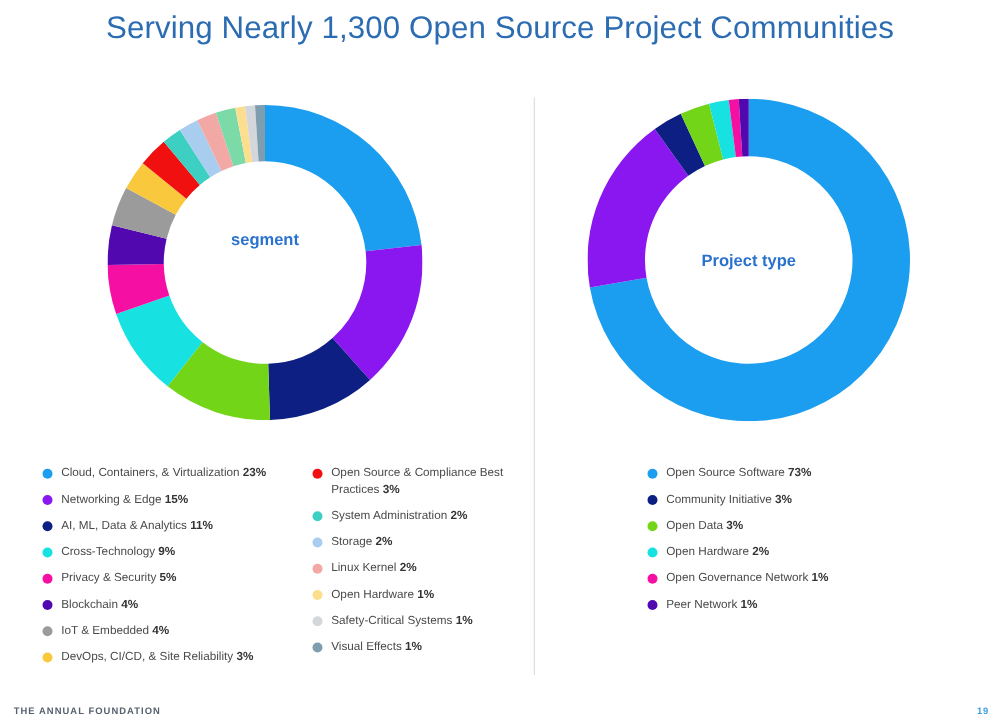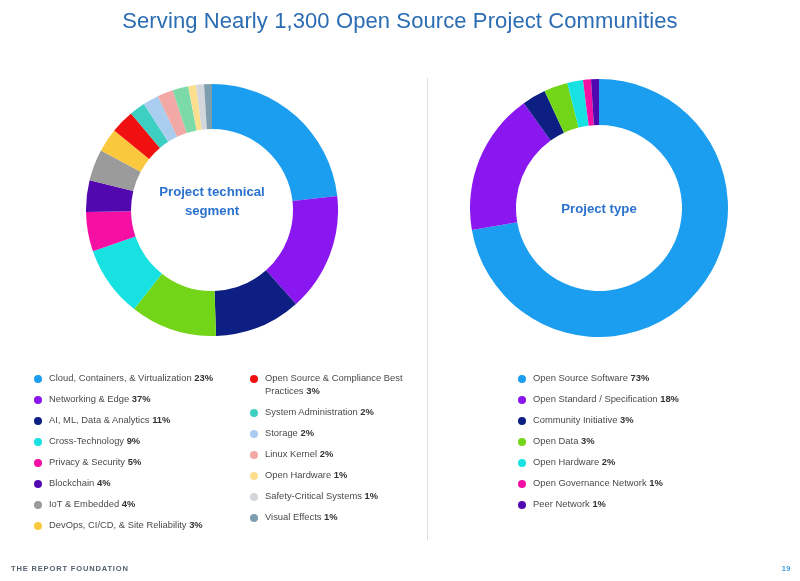--- a/index.html
+++ b/index.html
@@ -14,21 +14,21 @@
     width: 800px; height: 581px;
     background: #ffffff;
   }
 
   
   #page-title {
     position: absolute;
     left: 0; top: 8px;
     width: 800px;
     text-align: center;
-    font-size: 22px;
+    font-size: 25px;
     font-weight: 400;
     letter-spacing: 0.1px;
     color: #2b6cb2;
     font-family: "Liberation Sans", sans-serif;
   }
 
   
   #chart-divider {
     position: absolute;
     left: 427px; top: 78px;
@@ -124,21 +124,20 @@
         <path d="M 45.00876117949602 29.478400167008786 A 126 126 0 0 1 57.87925700059462 20.002054863271226 L 82.20809378609654 57.85846384067436 A 81 81 0 0 0 73.9342036153903 63.95040010736279 Z" fill="#3ecfc3"></path>
         <path d="M 57.87925700059462 20.002054863271226 A 126 126 0 0 1 71.84584107676444 12.23125617588569 L 91.18661212077714 52.86295039878365 A 81 81 0 0 0 82.20809378609654 57.85846384067436 Z" fill="#a8cdef"></path>
         <path d="M 71.84584107676444 12.23125617588569 A 126 126 0 0 1 86.68378584199064 6.291039164640878 L 100.72529089842256 49.04423946298341 A 81 81 0 0 0 91.18661212077714 52.86295039878365 Z" fill="#f2a8a4"></path>
         <path d="M 86.68378584199064 6.291039164640878 A 126 126 0 0 1 102.15434321058838 2.2769841448989467 L 110.67064920680681 46.46377552172075 A 81 81 0 0 0 100.72529089842256 49.04423946298341 Z" fill="#7bdaa8"></path>
         <path d="M 102.15434321058838 2.2769841448989467 A 126 126 0 0 1 110.04935084970762 1.0136935833197924 L 115.74601126052633 45.651660160705575 A 81 81 0 0 0 110.67064920680681 46.46377552172075 Z" fill="#fbdf8f"></path>
         <path d="M 110.04935084970762 1.0136935833197924 A 126 126 0 0 1 118.00858612327288 0.2536787645425562 L 120.86266250781829 45.163079205777365 A 81 81 0 0 0 115.74601126052633 45.651660160705575 Z" fill="#d3d6da"></path>
         <path d="M 118.00858612327288 0.2536787645425562 A 126 126 0 0 1 125.99999999999997 0 L 125.99999999999999 45 A 81 81 0 0 0 120.86266250781829 45.163079205777365 Z" fill="#7e9dae"></path>
       </svg>
   </div>
   <div id="donut-left-label" class="donut-center-label">
-      <div>Project technical</div>
       <div>segment</div>
     </div>
 
   <div id="donut-right-wrap" class="donut-wrap">
     <svg class="donut-svg" id="donut-right-svg" width="258" height="258" viewBox="0 0 258 258">
         <path d="M 129 0 A 129 129 0 1 1 1.8831400277601062 150.96141868818944 L 47.211632731039444 143.13021512495908 A 83 83 0 1 0 129 46 Z" fill="#1b9df0"></path>
         <path d="M 1.8831400277601062 150.96141868818944 A 129 129 0 0 1 53.82640635002711 24.167129116155763 L 80.63249400815698 61.54939315225526 A 83 83 0 0 0 47.211632731039444 143.13021512495908 Z" fill="#8a17ef"></path>
         <path d="M 53.82640635002711 24.167129116155763 A 129 129 0 0 1 74.58328086399399 12.039234448157615 L 93.98769233884886 53.74617410230296 A 83 83 0 0 0 80.63249400815698 61.54939315225526 Z" fill="#0d1f82"></path>
         <path d="M 74.58328086399399 12.039234448157615 A 129 129 0 0 1 97.23002101867186 3.97332910324306 L 108.55885073294391 48.5564830664277 A 83 83 0 0 0 93.98769233884886 53.74617410230296 Z" fill="#73d518"></path>
         <path d="M 97.23002101867186 3.97332910324306 A 129 129 0 0 1 112.99126091288956 0.9971864651373323 L 118.69980353309948 46.64160059384804 A 83 83 0 0 0 108.55885073294391 48.5564830664277 Z" fill="#17e1e1"></path>
@@ -150,21 +149,21 @@
       <div>Project type</div>
     </div>
 
   <div id="legend-left-col-a" class="legend-col">
       <div class="legend-item">
         <span class="legend-dot" style="background: rgb(27, 157, 240);"></span>
         <span class="legend-text">Cloud, Containers, &amp; Virtualization <b>23%</b></span>
       </div>
       <div class="legend-item">
         <span class="legend-dot" style="background: rgb(138, 23, 239);"></span>
-        <span class="legend-text">Networking &amp; Edge <b>37%</b></span>
+        <span class="legend-text">Networking &amp; Edge <b>15%</b></span>
       </div>
       <div class="legend-item">
         <span class="legend-dot" style="background: rgb(13, 31, 130);"></span>
         <span class="legend-text">AI, ML, Data &amp; Analytics <b>11%</b></span>
       </div>
       <div class="legend-item">
         <span class="legend-dot" style="background: rgb(23, 225, 225);"></span>
         <span class="legend-text">Cross-Technology <b>9%</b></span>
       </div>
       <div class="legend-item">
@@ -213,24 +212,20 @@
         <span class="legend-dot" style="background: rgb(126, 157, 174);"></span>
         <span class="legend-text">Visual Effects <b>1%</b></span>
       </div>
     </div>
   <div id="legend-right-col" class="legend-col">
       <div class="legend-item">
         <span class="legend-dot" style="background: rgb(27, 157, 240);"></span>
         <span class="legend-text">Open Source Software <b>73%</b></span>
       </div>
       <div class="legend-item">
-        <span class="legend-dot" style="background: rgb(138, 23, 239);"></span>
-        <span class="legend-text">Open Standard / Specification <b>18%</b></span>
-      </div>
-      <div class="legend-item">
         <span class="legend-dot" style="background: rgb(13, 31, 130);"></span>
         <span class="legend-text">Community Initiative <b>3%</b></span>
       </div>
       <div class="legend-item">
         <span class="legend-dot" style="background: rgb(115, 213, 24);"></span>
         <span class="legend-text">Open Data <b>3%</b></span>
       </div>
       <div class="legend-item">
         <span class="legend-dot" style="background: rgb(23, 225, 225);"></span>
         <span class="legend-text">Open Hardware <b>2%</b></span>
@@ -239,18 +234,18 @@
         <span class="legend-dot" style="background: rgb(245, 15, 162);"></span>
         <span class="legend-text">Open Governance Network <b>1%</b></span>
       </div>
       <div class="legend-item">
         <span class="legend-dot" style="background: rgb(82, 8, 175);"></span>
         <span class="legend-text">Peer Network <b>1%</b></span>
       </div>
     </div>
 
   <div id="footer">
-    <div id="footer-left" class="footer-text">THE REPORT FOUNDATION</div>
+    <div id="footer-left" class="footer-text">THE ANNUAL FOUNDATION</div>
     <div id="footer-right" class="footer-text">ANNUAL REPORT 2024</div>
     <div id="footer-page">19</div>
   </div>
 
 </div>
 
 </body></html>

